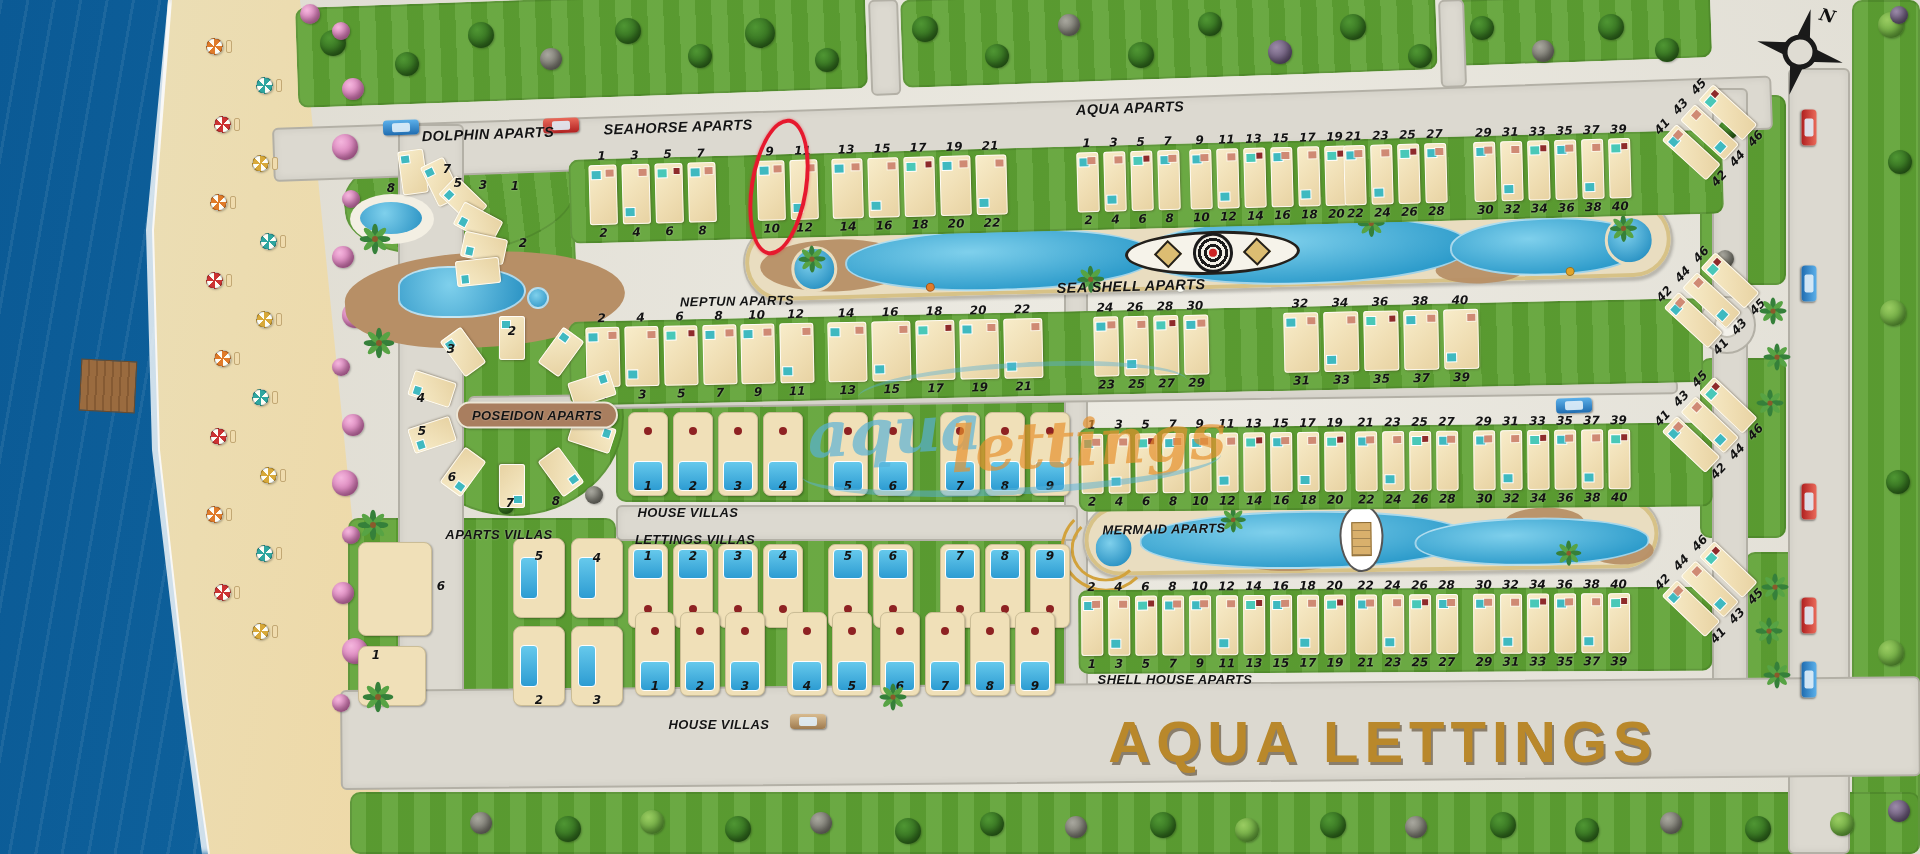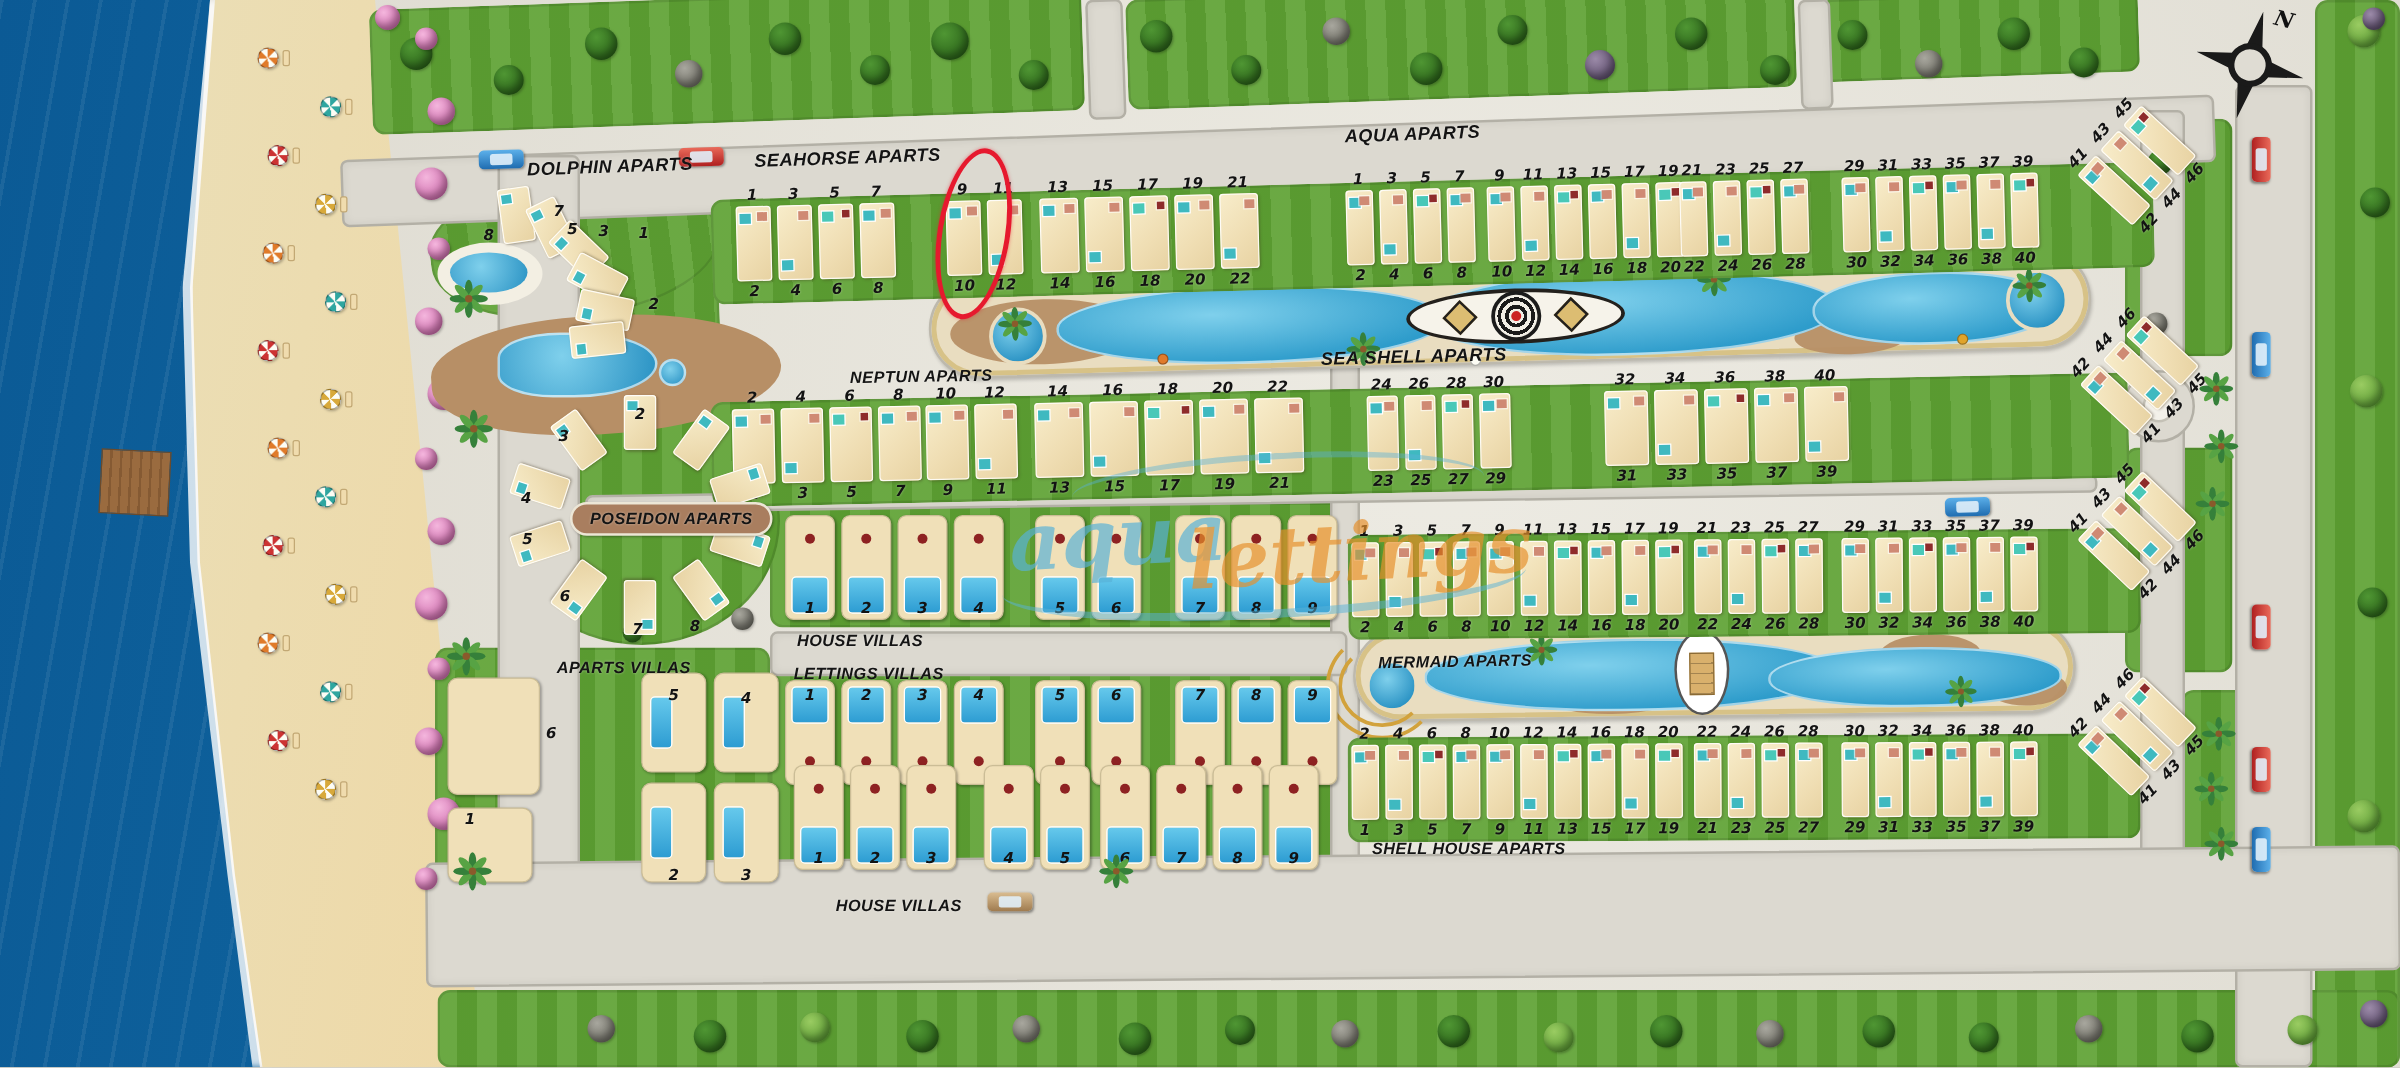--- a/index.html
+++ b/index.html
@@ -148,20 +148,21 @@
 
   <div class="redellipse" title=""></div>
 
   <div class="wm">
     <div class="wm-arc1"></div>
     <span class="wm1">aqua</span>
     <span class="wm2">lettings</span>
     <div class="wm-swoosh"></div>
   </div>
 
+  <div class="logo" style="left:1383px;top:741px">AQUA LETTINGS</div>
 
   <svg class="compass" viewBox="0 0 100 100">
     <g transform="rotate(14 50 50)">
       <polygon points="50,6 58,42 94,50 58,58 50,94 42,58 6,50 42,42" fill="#1a1a1a"></polygon>
       <circle cx="50" cy="50" r="15" fill="#dfdcd3" stroke="#1a1a1a" stroke-width="5"></circle>
       <text x="60" y="14" font-family="DejaVu Serif, serif" font-style="italic" font-weight="700" font-size="17" fill="#111">N</text>
     </g>
   </svg>
 <div class="lawn" style="left: 295px; top: 8px; width: 570px; height: 100px; transform: rotate(-2deg);"></div>
     <div class="lawn" style="left: 900px; top: 0px; width: 535px; height: 88px; transform: rotate(-2deg);"></div>

